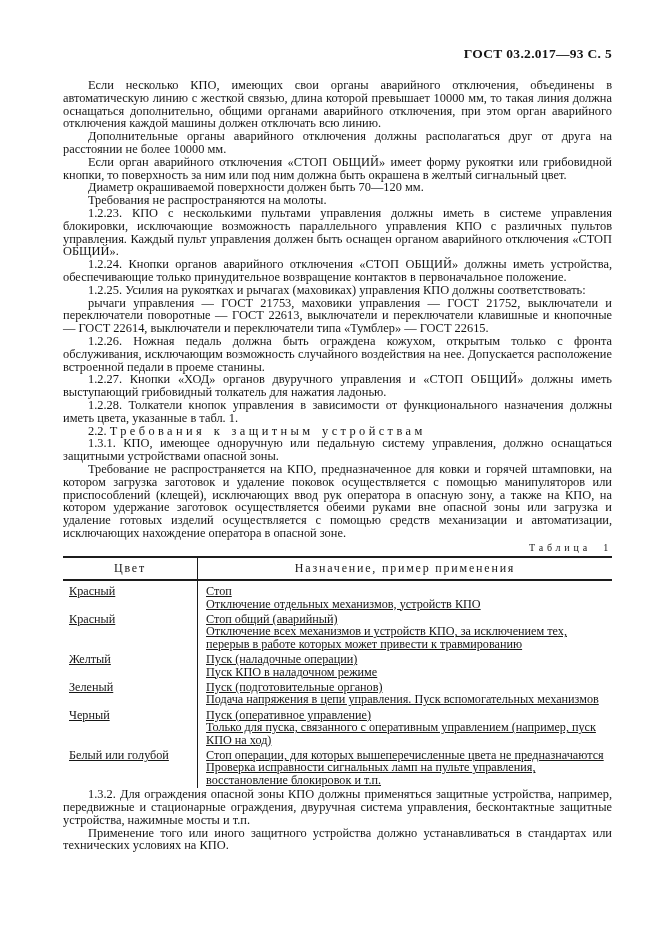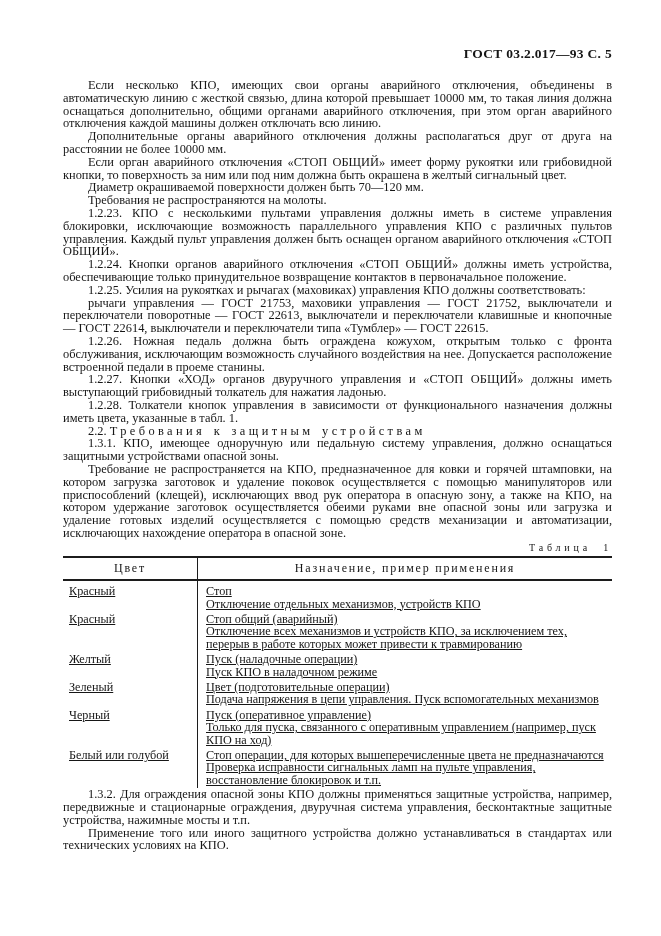--- a/index.html
+++ b/index.html
@@ -125,21 +125,21 @@
         <tr>
           <td class="col-color">Желтый</td>
           <td>
             <div class="purpose-line">Пуск (наладочные операции)</div>
             <div class="purpose-line">Пуск КПО в наладочном режиме</div>
           </td>
         </tr>
         <tr>
           <td class="col-color">Зеленый</td>
           <td>
-            <div class="purpose-line">Цвет (подготовительные операции)</div>
+            <div class="purpose-line">Пуск (подготовительные органов)</div>
             <div class="purpose-line">Подача напряжения в цепи управления. Пуск вспомогательных механизмов</div>
           </td>
         </tr>
         <tr>
           <td class="col-color">Черный</td>
           <td>
             <div class="purpose-line">Пуск (оперативное управление)</div>
             <div class="purpose-line">Только для пуска, связанного с оперативным управлением (например, пуск КПО на ход)</div>
           </td>
         </tr>

